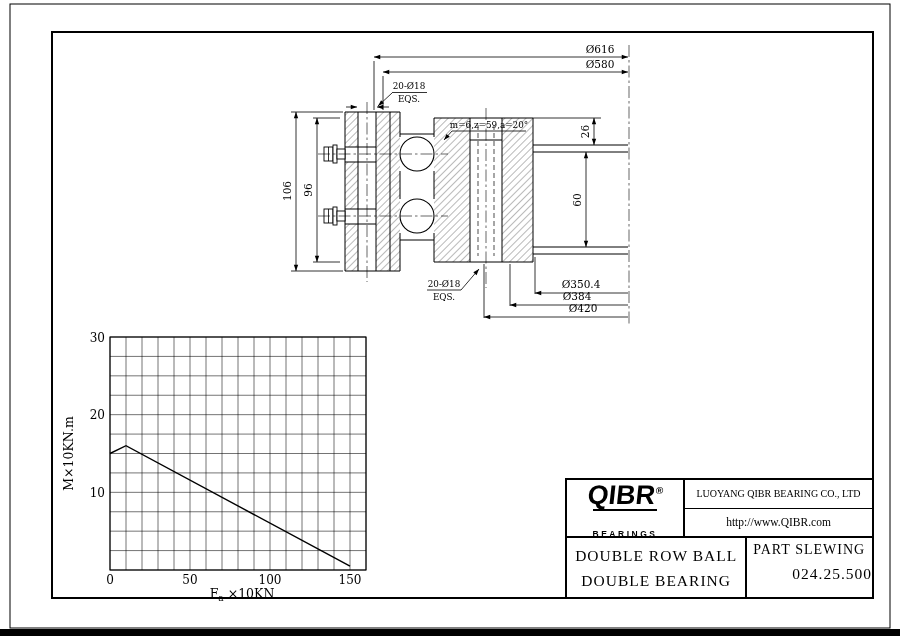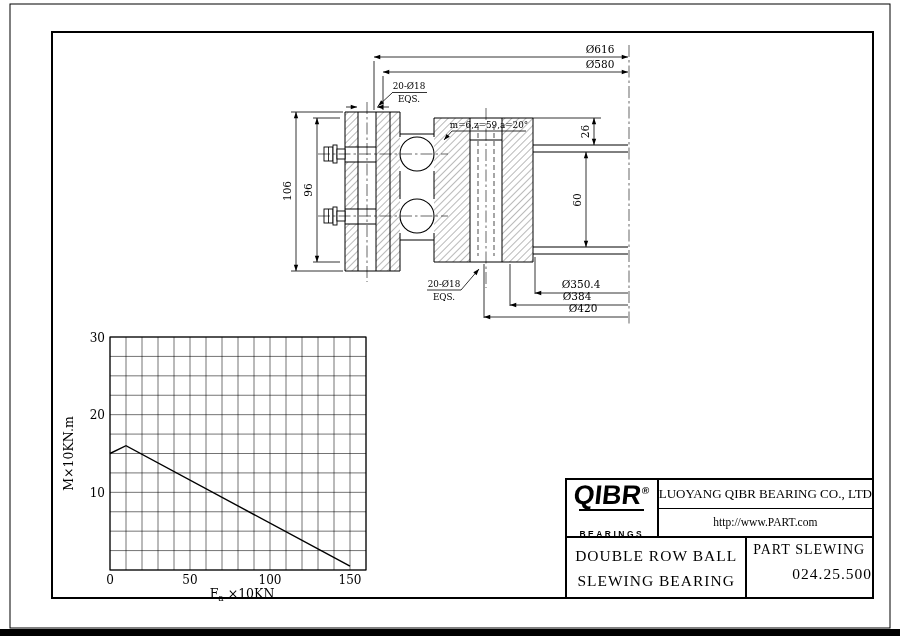--- a/index.html
+++ b/index.html
@@ -26,21 +26,21 @@
   .tb-top{display:flex;height:58px;border-bottom:2px solid #000;box-sizing:border-box;}
   .tb-logo{width:118px;border-right:2px solid #000;box-sizing:border-box;
     display:flex;flex-direction:column;align-items:center;justify-content:center;}
   .logo-main{font-family:"Liberation Sans",sans-serif;font-weight:bold;font-size:27px;
     line-height:25px;transform:skewX(-6deg);}
   .reg{font-size:10px;vertical-align:super;font-weight:bold;}
   .logo-sub{font-family:"Liberation Sans",sans-serif;font-weight:bold;font-size:8.5px;
     letter-spacing:2.5px;border-top:2.5px solid #000;padding-top:18px;margin-top:1px;}
   .tb-company{flex:1;display:flex;flex-direction:column;}
   .company-name{flex:1;display:flex;align-items:center;justify-content:center;
-    font-size:13px;border-bottom:1.5px solid #000;white-space:nowrap;}
+    font-size:10px;border-bottom:1.5px solid #000;white-space:nowrap;}
   .company-url{flex:1;display:flex;align-items:center;justify-content:center;font-size:11.5px;}
   .tb-bottom{display:flex;height:59px;}
   .tb-product{width:201px;border-right:2px solid #000;box-sizing:border-box;
     display:flex;flex-direction:column;align-items:center;justify-content:center;
     font-size:15.5px;line-height:25px;letter-spacing:1px;}
   .tb-part{flex:1;}
   .part-label{font-size:14px;padding:4px 0 0 6px;letter-spacing:1px;}
   .part-no{font-size:15.5px;text-align:center;margin-top:7px;letter-spacing:1px;margin-left:45px;}
 </style>
 </head>
@@ -246,27 +246,27 @@
 
 
 <div class="titleblock">
   <div class="tb-top">
     <div class="tb-logo">
       <div class="logo-main"><span>QIBR</span><span class="reg">®</span></div>
       <div class="logo-sub">BEARINGS</div>
     </div>
     <div class="tb-company">
       <div class="company-name">LUOYANG QIBR BEARING CO., LTD</div>
-      <div class="company-url">http://www.PART.com</div>
+      <div class="company-url">http://www.QIBR.com</div>
     </div>
   </div>
   <div class="tb-bottom">
     <div class="tb-product">
       <div>DOUBLE ROW BALL</div>
-      <div>SLEWING BEARING</div>
+      <div>DOUBLE BEARING</div>
     </div>
     <div class="tb-part">
       <div class="part-label">PART SLEWING</div>
       <div class="part-no">024.25.500</div>
     </div>
   </div>
 </div>
 
 
 

